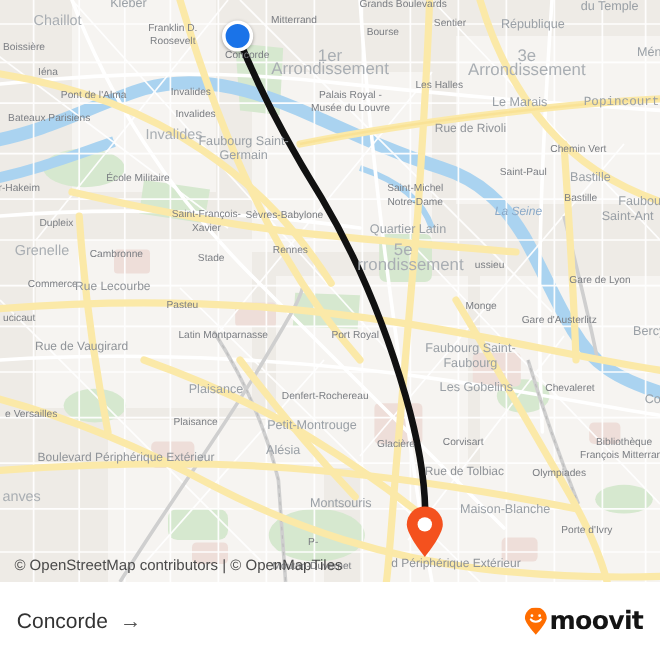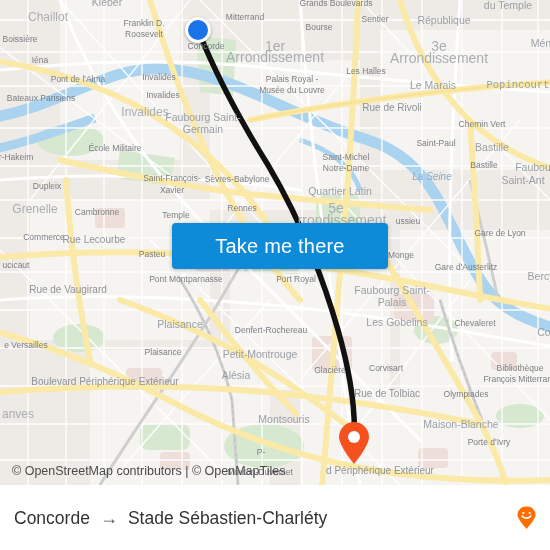--- a/index.html
+++ b/index.html
@@ -351,88 +351,87 @@
         <div class="lbl water" style="left: 432px; top: 177px;">La Seine</div>
         <div class="lbl poi" style="left: 16px; top: 157px;">r-Hakeim</div>
         <div class="lbl poi" style="left: 47px; top: 186px;">Dupleix</div>
         <div class="lbl poi" style="left: 172px; top: 178px;">Saint-François-</div>
         <div class="lbl poi" style="left: 172px; top: 190px;">Xavier</div>
         <div class="lbl poi" style="left: 237px; top: 179px;">Sèvres-Babylone</div>
         <div class="lbl place" style="left: 340px; top: 192px;">Quartier Latin</div>
         <div class="lbl big" style="left: 35px; top: 209px;">Grenelle</div>
         <div class="lbl poi" style="left: 97px; top: 212px;">Cambronne</div>
         <div class="lbl poi" style="left: 242px; top: 208px;">Rennes</div>
-        <div class="lbl poi" style="left: 176px; top: 215px;">Temple</div>
+        <div class="lbl poi" style="left: 176px; top: 215px;">Stade</div>
         <div class="lbl dist" style="left: 336px; top: 208px;">5e</div>
         <div class="lbl dist" style="left: 342px; top: 220px;">rrondissement</div>
         <div class="lbl poi" style="left: 408px; top: 221px;">ussieu</div>
         <div class="lbl poi" style="left: 500px; top: 233px;">Gare de Lyon</div>
         <div class="lbl poi" style="left: 44px; top: 237px;">Commerce</div>
         <div class="lbl road" style="left: 94px; top: 240px;">Rue Lecourbe</div>
         <div class="lbl poi" style="left: 152px; top: 254px;">Pasteu</div>
         <div class="lbl poi" style="left: 401px; top: 255px;">Monge</div>
         <div class="lbl poi" style="left: 16px; top: 265px;">ucicaut</div>
         <div class="lbl poi" style="left: 466px; top: 267px;">Gare d'Austerlitz</div>
-        <div class="lbl poi" style="left: 186px; top: 279px;">Pont Montparnasse</div>
+        <div class="lbl poi" style="left: 186px; top: 279px;">Latin Montparnasse</div>
         <div class="lbl poi" style="left: 296px; top: 279px;">Port Royal</div>
         <div class="lbl road" style="left: 68px; top: 290px;">Rue de Vaugirard</div>
         <div class="lbl place" style="left: 392px; top: 291px;">Faubourg Saint-</div>
-        <div class="lbl place" style="left: 392px; top: 303px;">Palais</div>
+        <div class="lbl place" style="left: 392px; top: 303px;">Faubourg</div>
         <div class="lbl place" style="left: 541px; top: 277px;">Bercy</div>
         <div class="lbl place" style="left: 180px; top: 325px;">Plaisance</div>
         <div class="lbl poi" style="left: 271px; top: 330px;">Denfert-Rochereau</div>
         <div class="lbl place" style="left: 397px; top: 323px;">Les Gobelins</div>
         <div class="lbl poi" style="left: 475px; top: 323px;">Chevaleret</div>
         <div class="lbl place" style="left: 544px; top: 333px; text-align: center;">Co</div>
         <div class="lbl poi" style="left: 26px; top: 345px;">e Versailles</div>
         <div class="lbl poi" style="left: 163px; top: 352px;">Plaisance</div>
         <div class="lbl place" style="left: 260px; top: 355px;">Petit-Montrouge</div>
         <div class="lbl poi" style="left: 330px; top: 357px; margin-top: 13px;">Glacière</div>
         <div class="lbl poi" style="left: 386px; top: 368px;">Corvisart</div>
         <div class="lbl poi" style="left: 520px; top: 368px;">Bibliothèque</div>
         <div class="lbl poi" style="left: 520px; top: 379px;">François Mitterrand</div>
         <div class="lbl place" style="left: 236px; top: 376px;">Alésia</div>
         <div class="lbl road" style="left: 105px; top: 382px;">Boulevard Périphérique Extérieur</div>
         <div class="lbl road" style="left: 387px; top: 394px;">Rue de Tolbiac</div>
         <div class="lbl poi" style="left: 466px; top: 394px;">Olympiades</div>
         <div class="lbl place" style="left: 284px; top: 420px;">Montsouris</div>
-        <div class="lbl place" style="left: 421px; top: 425px; margin-left: 40px;">Maison-Blanche</div>
+        <div class="lbl place" style="left: 421px; top: 425px;">Maison-Blanche</div>
         <div class="lbl big" style="left: 18px; top: 414px;">anves</div>
         <div class="lbl poi" style="left: 489px; top: 442px;">Porte d'Ivry</div>
         <div class="lbl poi" style="left: 261px; top: 452px;">P-</div>
         <div class="lbl poi" style="left: 260px; top: 472px;">Mouton-Duvernet</div>
         <div class="lbl road" style="left: 380px; top: 471px;">d Périphérique Extérieur</div>
       </div>
 
     <div id="origin-marker" style="left: 185px; top: 17px; background: rgb(26, 115, 232);"></div>
 
     <div id="dest-marker" style="left:337px; top:421px;">
       <svg viewBox="0 0 34 44" width="34" height="44" xmlns="http://www.w3.org/2000/svg">
         <path d="M17 43 C 17 43, 32 25, 32 16 A15 15 0 1 0 2 16 C 2 25, 17 43, 17 43 Z" fill="#f4511e"></path>
         <circle cx="17" cy="16" r="6" fill="#ffffff"></circle>
       </svg>
     </div>
 
-    <button id="cta" style="background: rgb(13, 139, 217);">Take me there</button>
 
     <div id="attribution">© OpenStreetMap contributors | © OpenMapTiles</div>
   </div>
 
   <div id="footer">
     <div id="footer-route">
       <span>Concorde</span>
       <span class="arrow">→</span>
-      <span>Stade Sébastien-Charléty</span>
     </div>
 
     <div id="brand">
       <span style="display:inline-block;line-height:0;">
         <svg width="19" height="23" viewBox="0 0 19 23" xmlns="http://www.w3.org/2000/svg">
           <path d="M9.5 22.5 C 9.5 22.5 18.6 12.6 18.6 8.6 A9.1 9.1 0 1 0 0.4 8.6 C 0.4 12.6 9.5 22.5 9.5 22.5 Z" fill="#ff6d00"></path>
           <circle cx="6.3" cy="6.6" r="1.15" fill="#ffffff"></circle>
           <circle cx="12.7" cy="6.6" r="1.15" fill="#ffffff"></circle>
           <path d="M5.3 9.6 C 6.6 12.2 12.4 12.2 13.7 9.6" stroke="#ffffff" stroke-width="1.7" fill="none" stroke-linecap="round"></path>
         </svg>
       </span>
+      <span id="brand-name">moovit</span>
     </div>
   </div>
 
 </div>
 
 </body></html>

